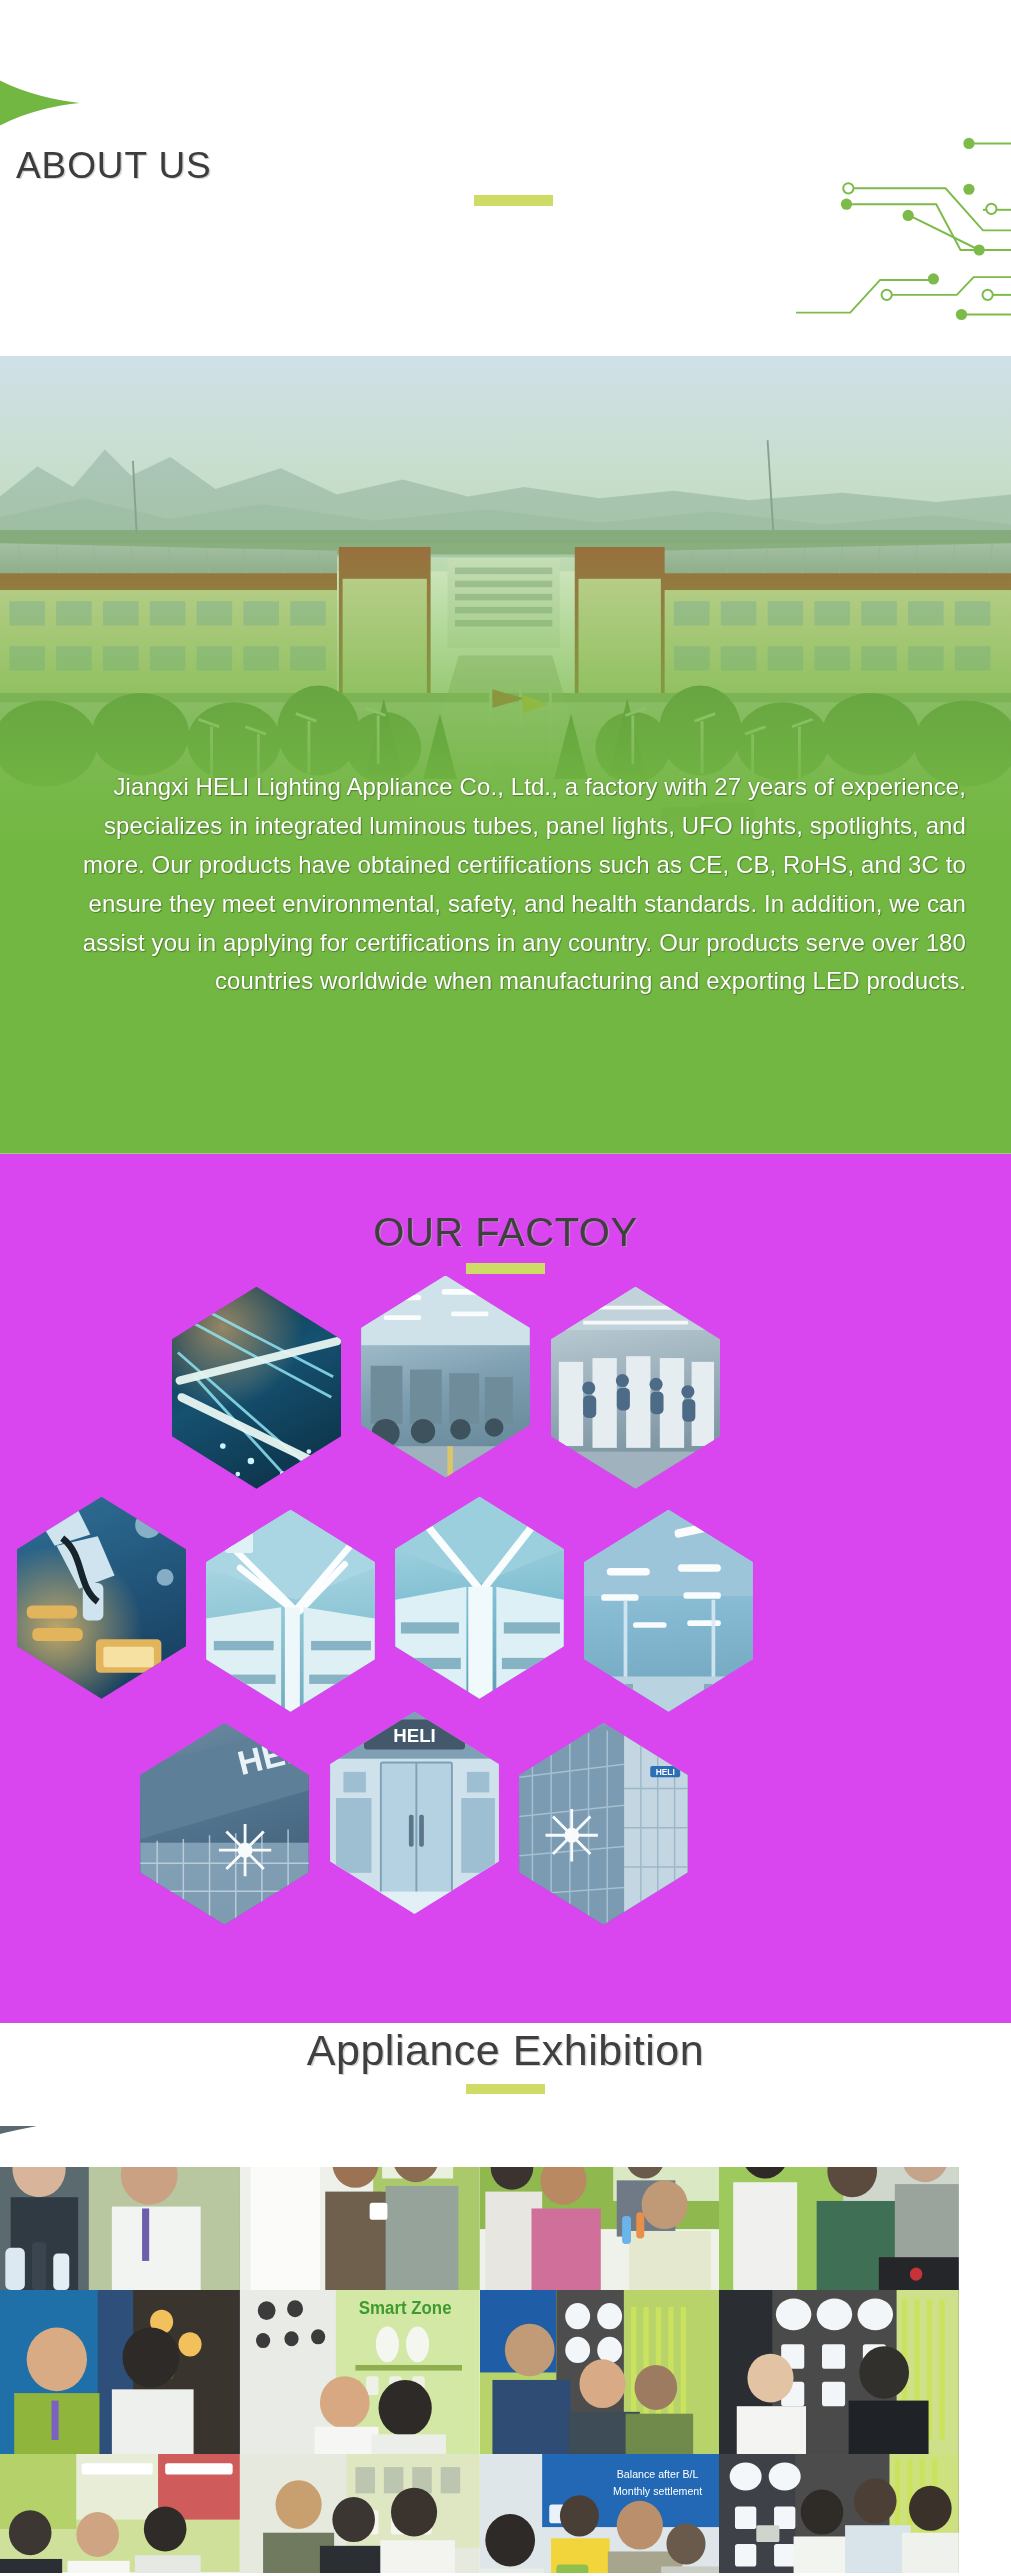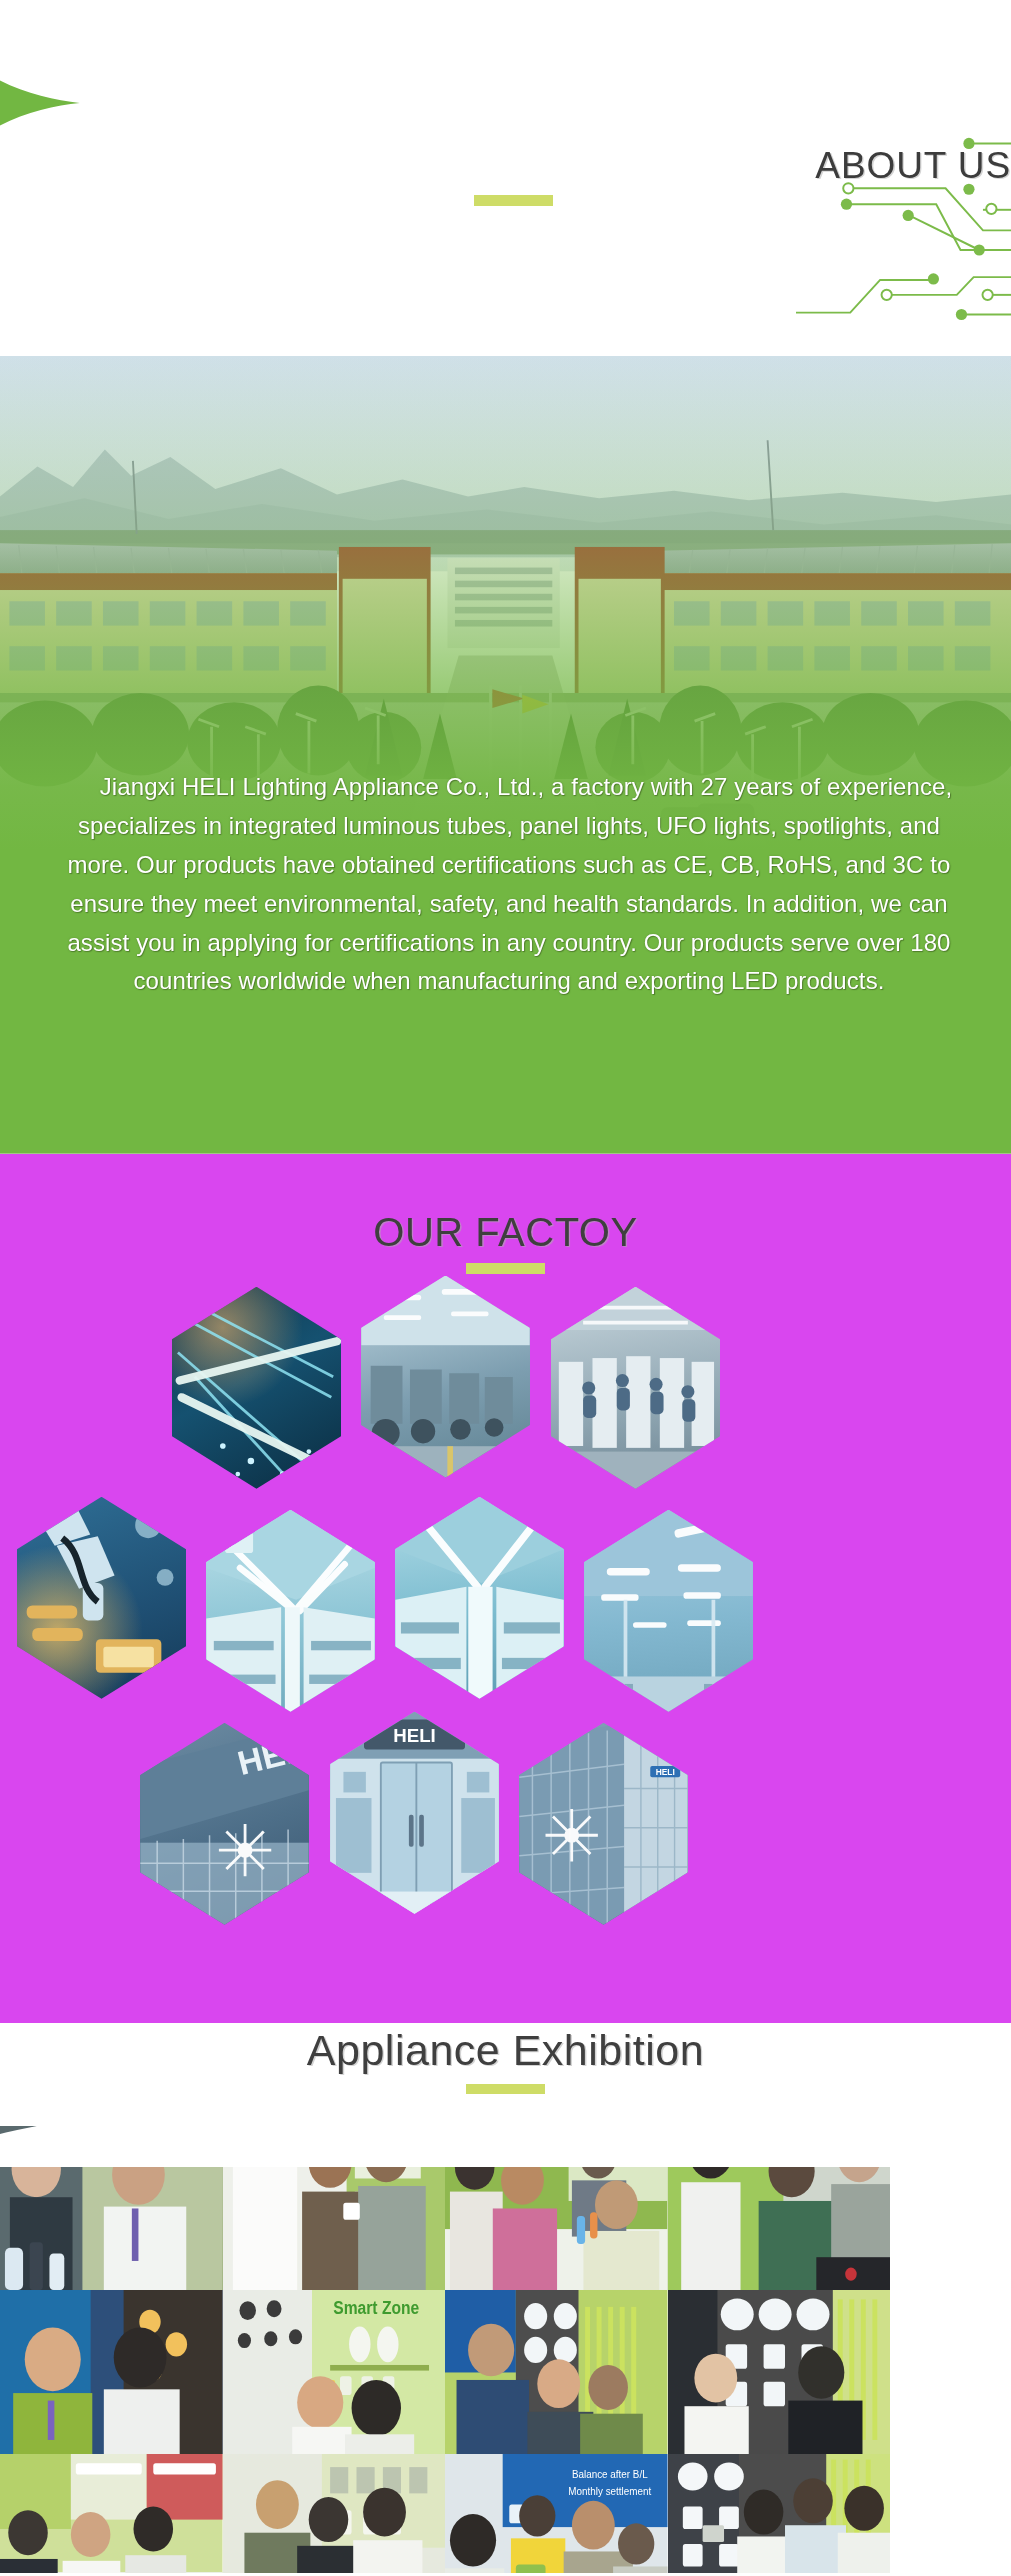--- a/index.html
+++ b/index.html
@@ -17,35 +17,35 @@
   .circuit { position:absolute; right:0; top:90px; width:215px; height:234px; pointer-events:none; }
 
   .hero-title {
     position:absolute; left:0; right:0; top:28px;
     text-align:center; font-size:58px; line-height:1.13;
     letter-spacing:0.5px; color:#1c2024; font-weight:400;
     font-family:"Liberation Sans", sans-serif;
     text-shadow:1.4px 1.4px 0 rgba(160,160,160,.55);
   }
   .hero-sub {
-    position:absolute; left:16px; right:0; top:145px; text-align:right;
+    position:absolute; left:16px; right:0; top:145px; text-align:left;
     font-size:37px; color:#3c3c3c; letter-spacing:0.9px;
     text-shadow:1.4px 1.4px 0 rgba(170,170,170,.5);
   }
   .rule {
     width:79px; height:10.3px; background:#cedc67; margin:8.4px auto 0;
   }
 
   
   .about { position:relative; width:1011px; height:798px; overflow:hidden; }
   .about-photo { position:absolute; inset:0; }
   .about-text {
     position:absolute; left:52px; right:45px; top:412px;
     color:#ffffff; font-size:24px; line-height:1.62;
-    text-indent:34px; text-align:center;
+    text-indent:34px; text-align:right;
     text-shadow:0.9px 1.4px 0.9px rgba(60,95,30,.60), 0 0 1.9px rgba(70,110,35,.5);
     letter-spacing:0.1px;
   }
 
   
   .factory { position:relative; width:1011px; background:#d946ef; }
   .sec-title {
     text-align:center; font-size:40px; color:#3f3f3f; letter-spacing:0.5px;
     text-shadow:1.4px 1.4px 0 rgba(175,175,175,.55);
   }
@@ -53,21 +53,21 @@
   .hexwrap { position:relative; width:1011px; height:749px; }
   .hex {
     position:absolute; width:169px; height:202px; overflow:hidden;
     clip-path:polygon(50% 0%, 100% 26%, 100% 74%, 50% 100%, 0% 74%, 0% 26%);
   }
   .hex > div { width:100%; height:100%; }
 
   
   .exh { position:relative; width:1011px; background:#fff; }
   .exh-grid { position:relative; width:1011px; height:492px; overflow:hidden; }
-  .exh-grid .strip { display:flex; width:890px; height:164px; }
+  .exh-grid .strip { display:flex; width:959px; height:164px; }
   .exh-cell { flex:1 1 0; height:100%; position:relative; overflow:hidden; }
   .arc-top {
     position:absolute; left:-6%; top:-32px; width:112%; height:73px;
     background:#fff; border-radius:50%/100% 100% 0 0; z-index:4;
   }
   .arc-bottom {
     position:absolute; left:-6%; bottom:-45px; width:112%; height:90px;
     background:#fff; border-radius:50%/0 0 100% 100%; z-index:4;
   }
 </style>

